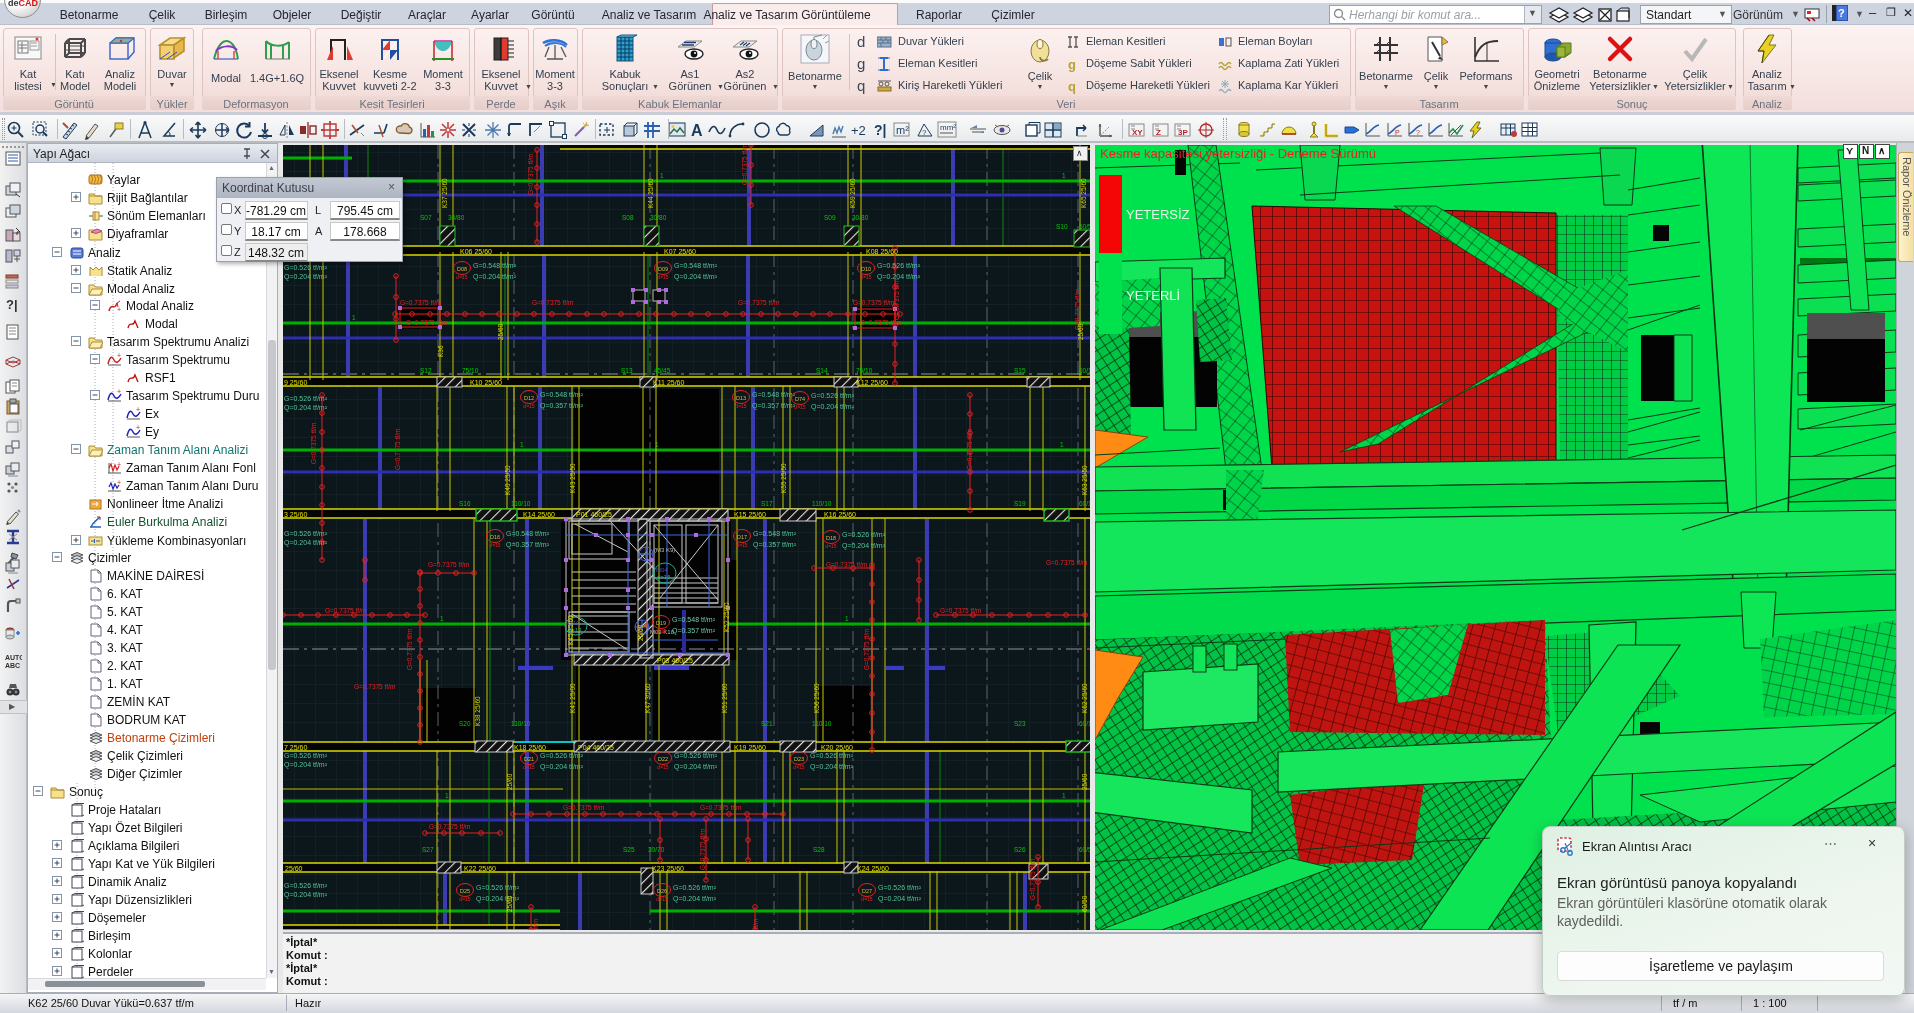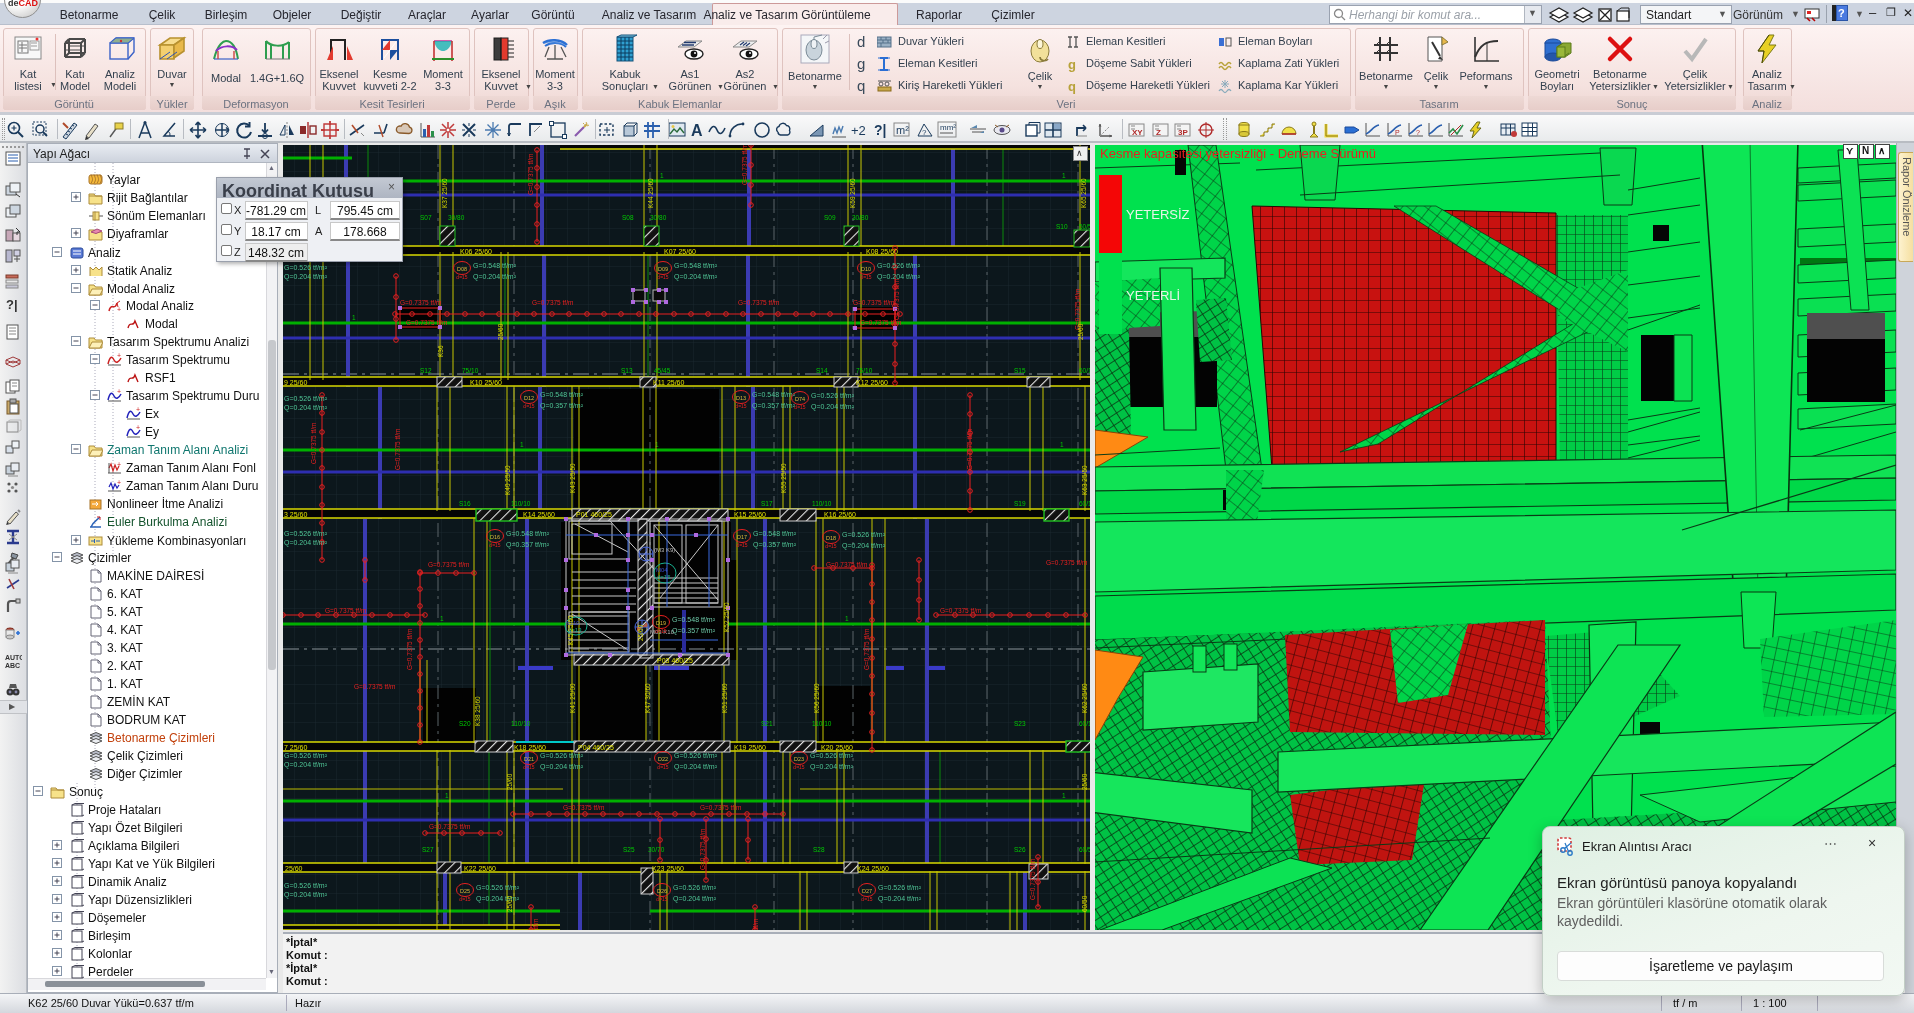--- a/index.html
+++ b/index.html
@@ -348,21 +348,21 @@
     <ellipse cx="12" cy="10" rx="8" ry="4" fill="#2f6fd0" stroke="#1a4a9a"></ellipse>
     <rect x="4" y="10" width="16" height="14" fill="#2f6fd0" stroke="#1a4a9a"></rect>
     <ellipse cx="12" cy="24" rx="8" ry="4" fill="#2456a8" stroke="#1a4a9a"></ellipse>
     <g fill="#8aa832" stroke="#5a7a1a">
       <path d="M16 14 l6 -4 h8 v10 l-6 4 h-8 Z"></path>
       <path d="M16 14 l6 -4 M22 24 l6 -4"></path>
     </g>
     <rect x="16" y="14" width="8" height="10" fill="#9ab83a" stroke="#5a7a1a"></rect>
   </svg>
 <div class="txt" style="left:1557px;top:68px;transform:translateX(-50%);font-size:11px;color:#33404e">Geometri</div>
-<div class="txt" style="left:1557px;top:80px;transform:translateX(-50%);font-size:11px;color:#33404e">Boyları</div>
+<div class="txt" style="left:1557px;top:80px;transform:translateX(-50%);font-size:11px;color:#33404e">Önizleme</div>
 <svg class="abs" style="left:1604px;top:33px" width="32" height="32" viewBox="0 0 32 32">
     <path d="M6 6 L26 26 M26 6 L6 26" stroke="#dd1111" stroke-width="4.5" stroke-linecap="round"></path>
   </svg>
 <div class="txt" style="left:1620px;top:68px;transform:translateX(-50%);font-size:11px;color:#33404e">Betonarme</div>
 <div class="txt" style="left:1620px;top:80px;transform:translateX(-50%);font-size:11px;color:#33404e">Yetersizlikler</div>
 <div class="txt" style="left:1652px;top:83px;font-size:7px;color:#444">▼</div>
 <svg class="abs" style="left:1679px;top:33px" width="32" height="32" viewBox="0 0 32 32">
     <path d="M6 18 L13 26 L27 6" stroke="#b8b8b8" stroke-width="4" fill="none"></path>
   </svg>
 <div class="txt" style="left:1695px;top:68px;transform:translateX(-50%);font-size:11px;color:#33404e">Çelik</div>
@@ -1960,21 +1960,21 @@
 <div class="txt" style="left:1846px;top:145px;font-size:10px;color:#111;font-weight:bold">⋎</div>
 <div class="abs" style="left:1859px;top:144px;width:15px;height:15px;background:#fff;border:1px solid #444"></div>
 <div class="txt" style="left:1862px;top:145px;font-size:10px;color:#111;font-weight:bold">N</div>
 <div class="abs" style="left:1875px;top:144px;width:15px;height:15px;background:#fff;border:1px solid #444"></div>
 <div class="txt" style="left:1878px;top:145px;font-size:10px;color:#111;font-weight:bold">∧</div>
 <div class="abs" style="left:1896px;top:143px;width:18px;height:850px;background:#cfd3da;border-left:1px solid #a8aeb8"></div>
 <div class="abs" style="left:1898px;top:152px;width:15px;height:110px;background:linear-gradient(90deg,#fdf2cf,#f5dfa0);border:1px solid #c8a858;border-right:none;border-radius:3px 0 0 3px"></div>
 <div class="txt" style="left:1901px;top:157px;font-size:11px;color:#555;writing-mode:vertical-rl">Rapor Önizleme</div>
 <div class="abs" style="left:216px;top:177px;width:187px;height:85px;background:#eef0f4;border:1px solid #9aa0ac;box-shadow:2px 2px 4px rgba(0,0,0,0.3);z-index:20"></div>
 <div class="abs" style="left:217px;top:178px;width:185px;height:20px;background:linear-gradient(#c3c9d3,#aeb5c2);z-index:21"></div>
-<div class="txt" style="left:222px;top:181px;font-size:18px;font-weight:bold;color:#3a3f4a;z-index:22">Koordinat Kutusu</div>
+<div class="txt" style="left:222px;top:181px;font-size:12px;font-weight:normal;color:#3a3f4a;z-index:22">Koordinat Kutusu</div>
 <div class="txt" style="left:388px;top:180px;font-size:12px;color:#555;z-index:22">×</div>
 <div class="abs" style="left:221px;top:203px;width:11px;height:11px;background:#fff;border:1px solid #777;border-radius:2px;z-index:21"></div>
 <div class="txt" style="left:234px;top:204px;font-size:11px;color:#222;z-index:22">X</div>
 <div class="abs" style="left:245px;top:201px;width:63px;height:19px;background:#fff;border:1px solid #c8c8c8;border-bottom:2px solid #888;z-index:21"></div>
 <div class="txt" style="left:276px;top:204px;transform:translateX(-50%);font-size:12px;color:#111;z-index:22">-781.29 cm</div>
 <div class="txt" style="left:315px;top:204px;font-size:11px;color:#222;z-index:22">L</div>
 <div class="abs" style="left:330px;top:201px;width:70px;height:19px;background:#fff;border:1px solid #c8c8c8;border-bottom:2px solid #888;z-index:21"></div>
 <div class="txt" style="left:365px;top:204px;transform:translateX(-50%);font-size:12px;color:#111;z-index:22">795.45 cm</div>
 <div class="abs" style="left:221px;top:224px;width:11px;height:11px;background:#fff;border:1px solid #777;border-radius:2px;z-index:21"></div>
 <div class="txt" style="left:234px;top:225px;font-size:11px;color:#222;z-index:22">Y</div>

